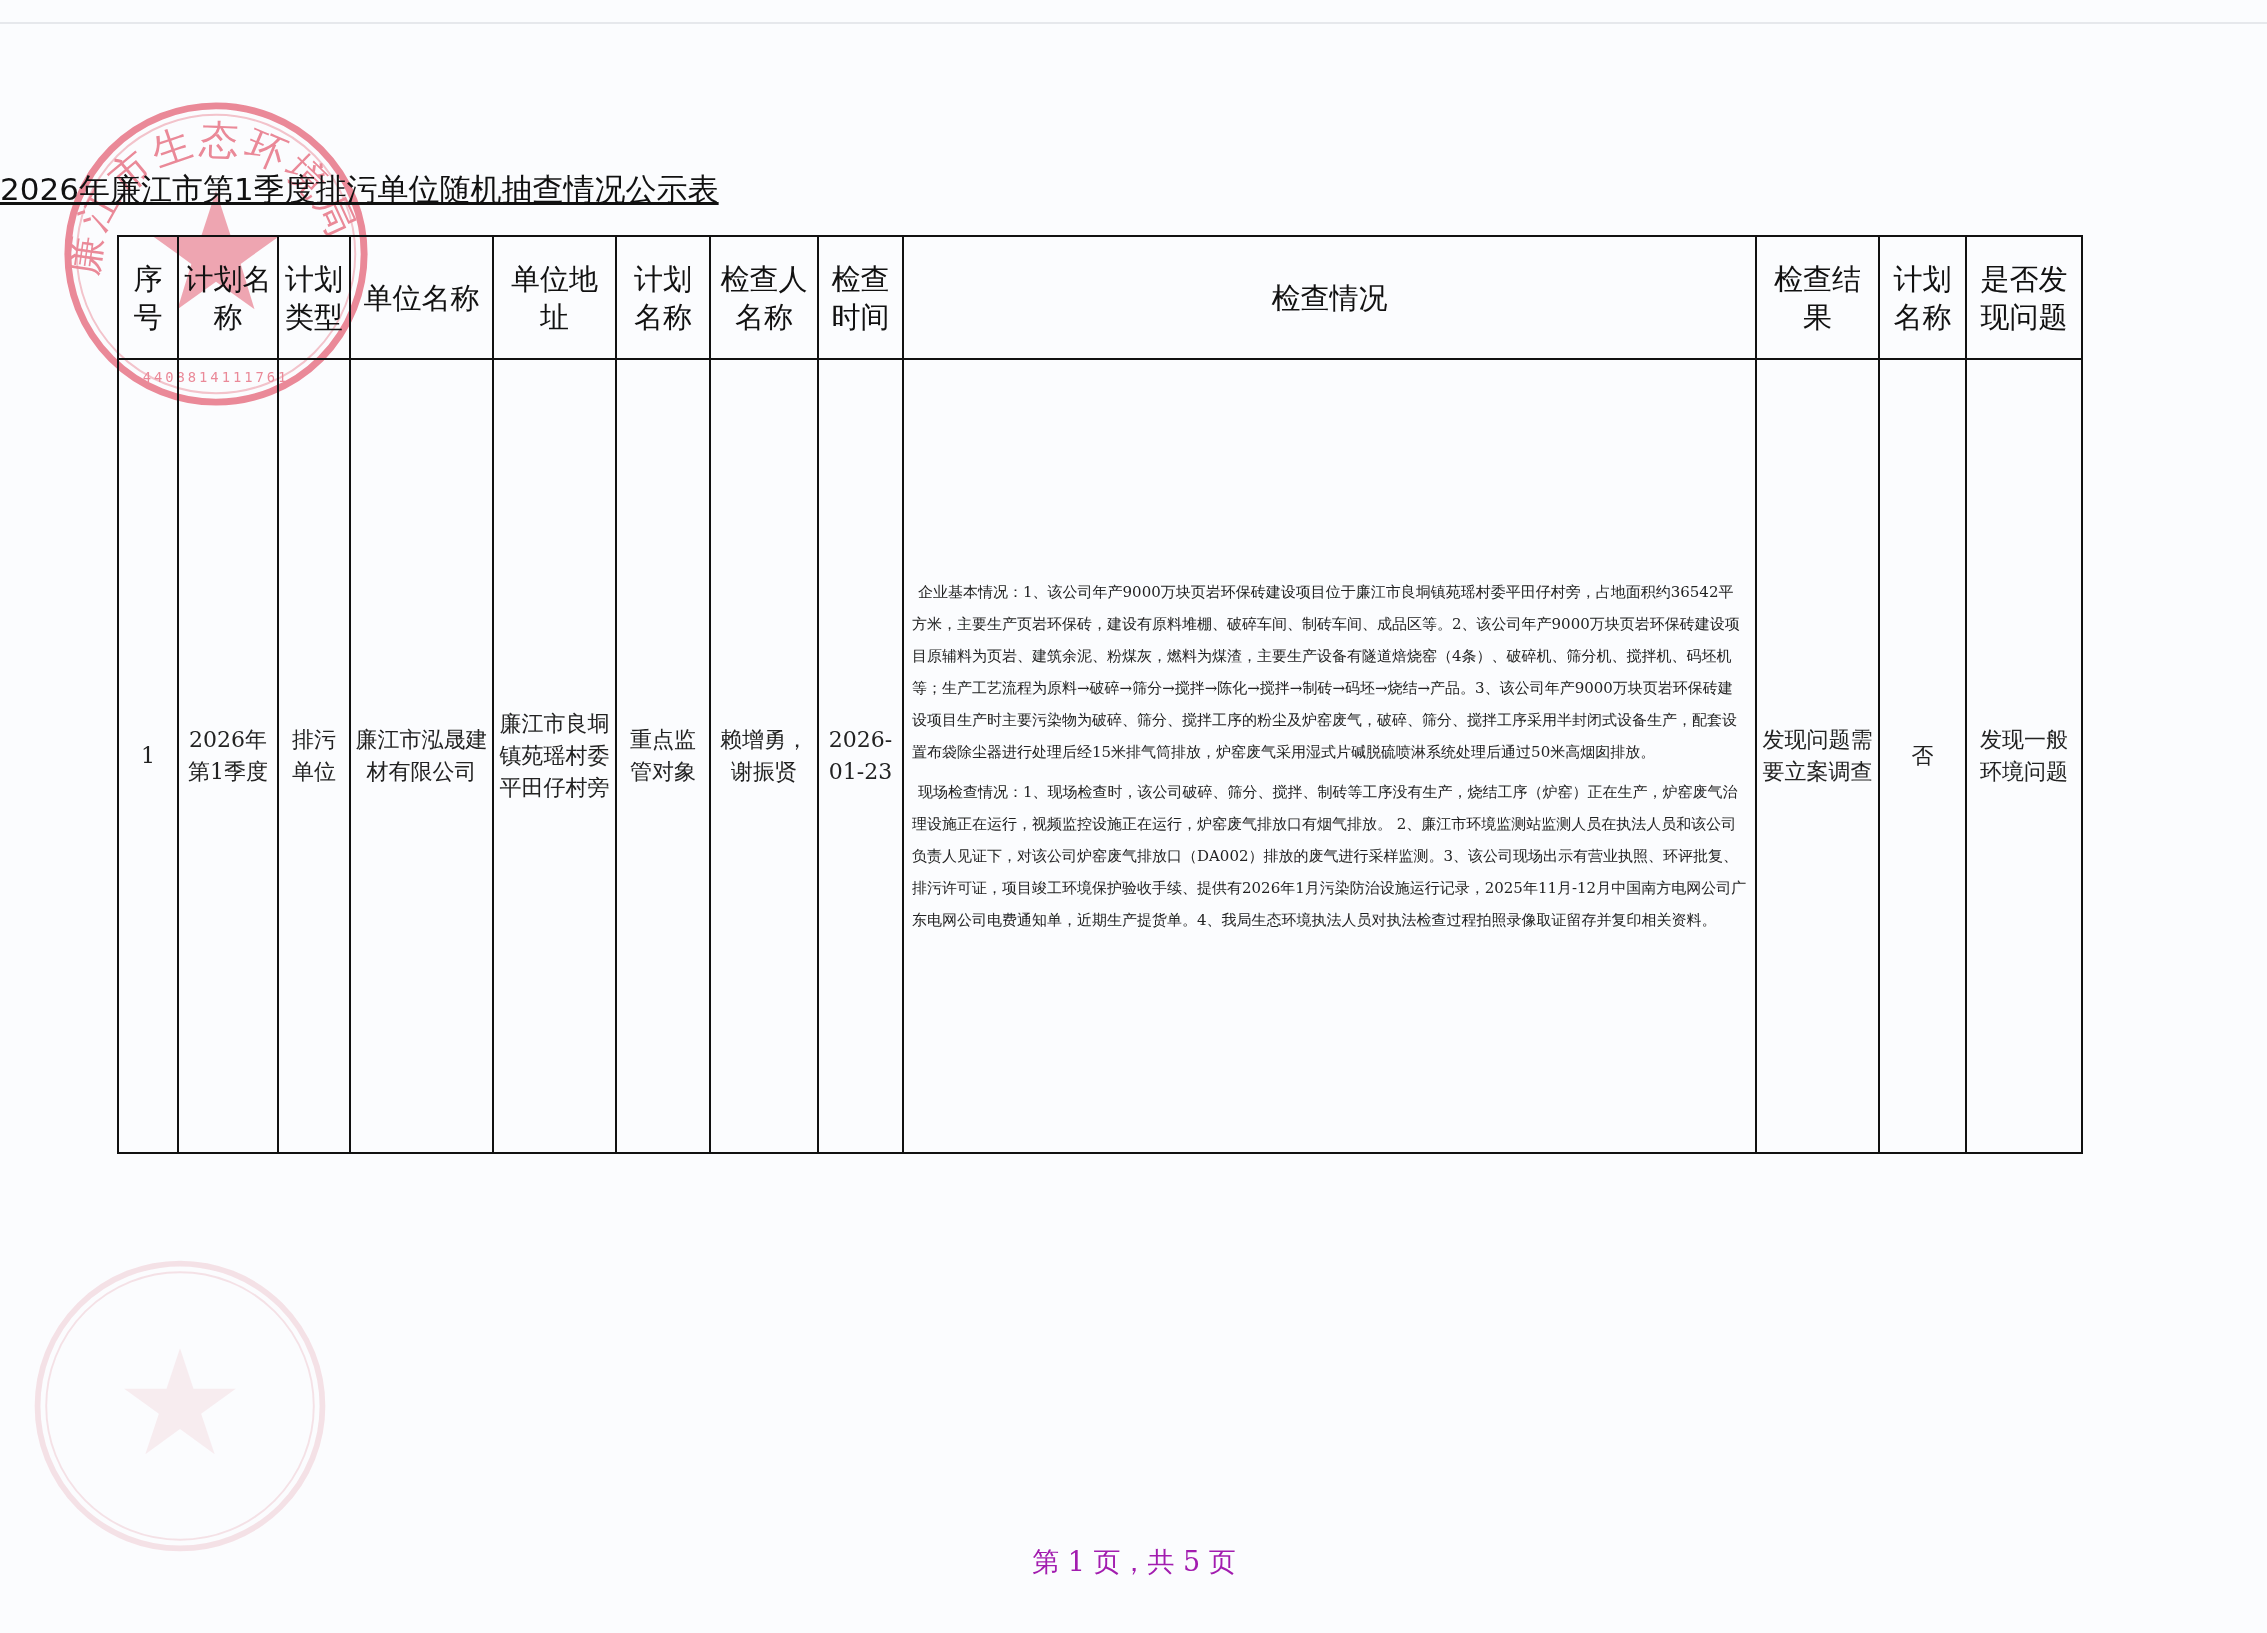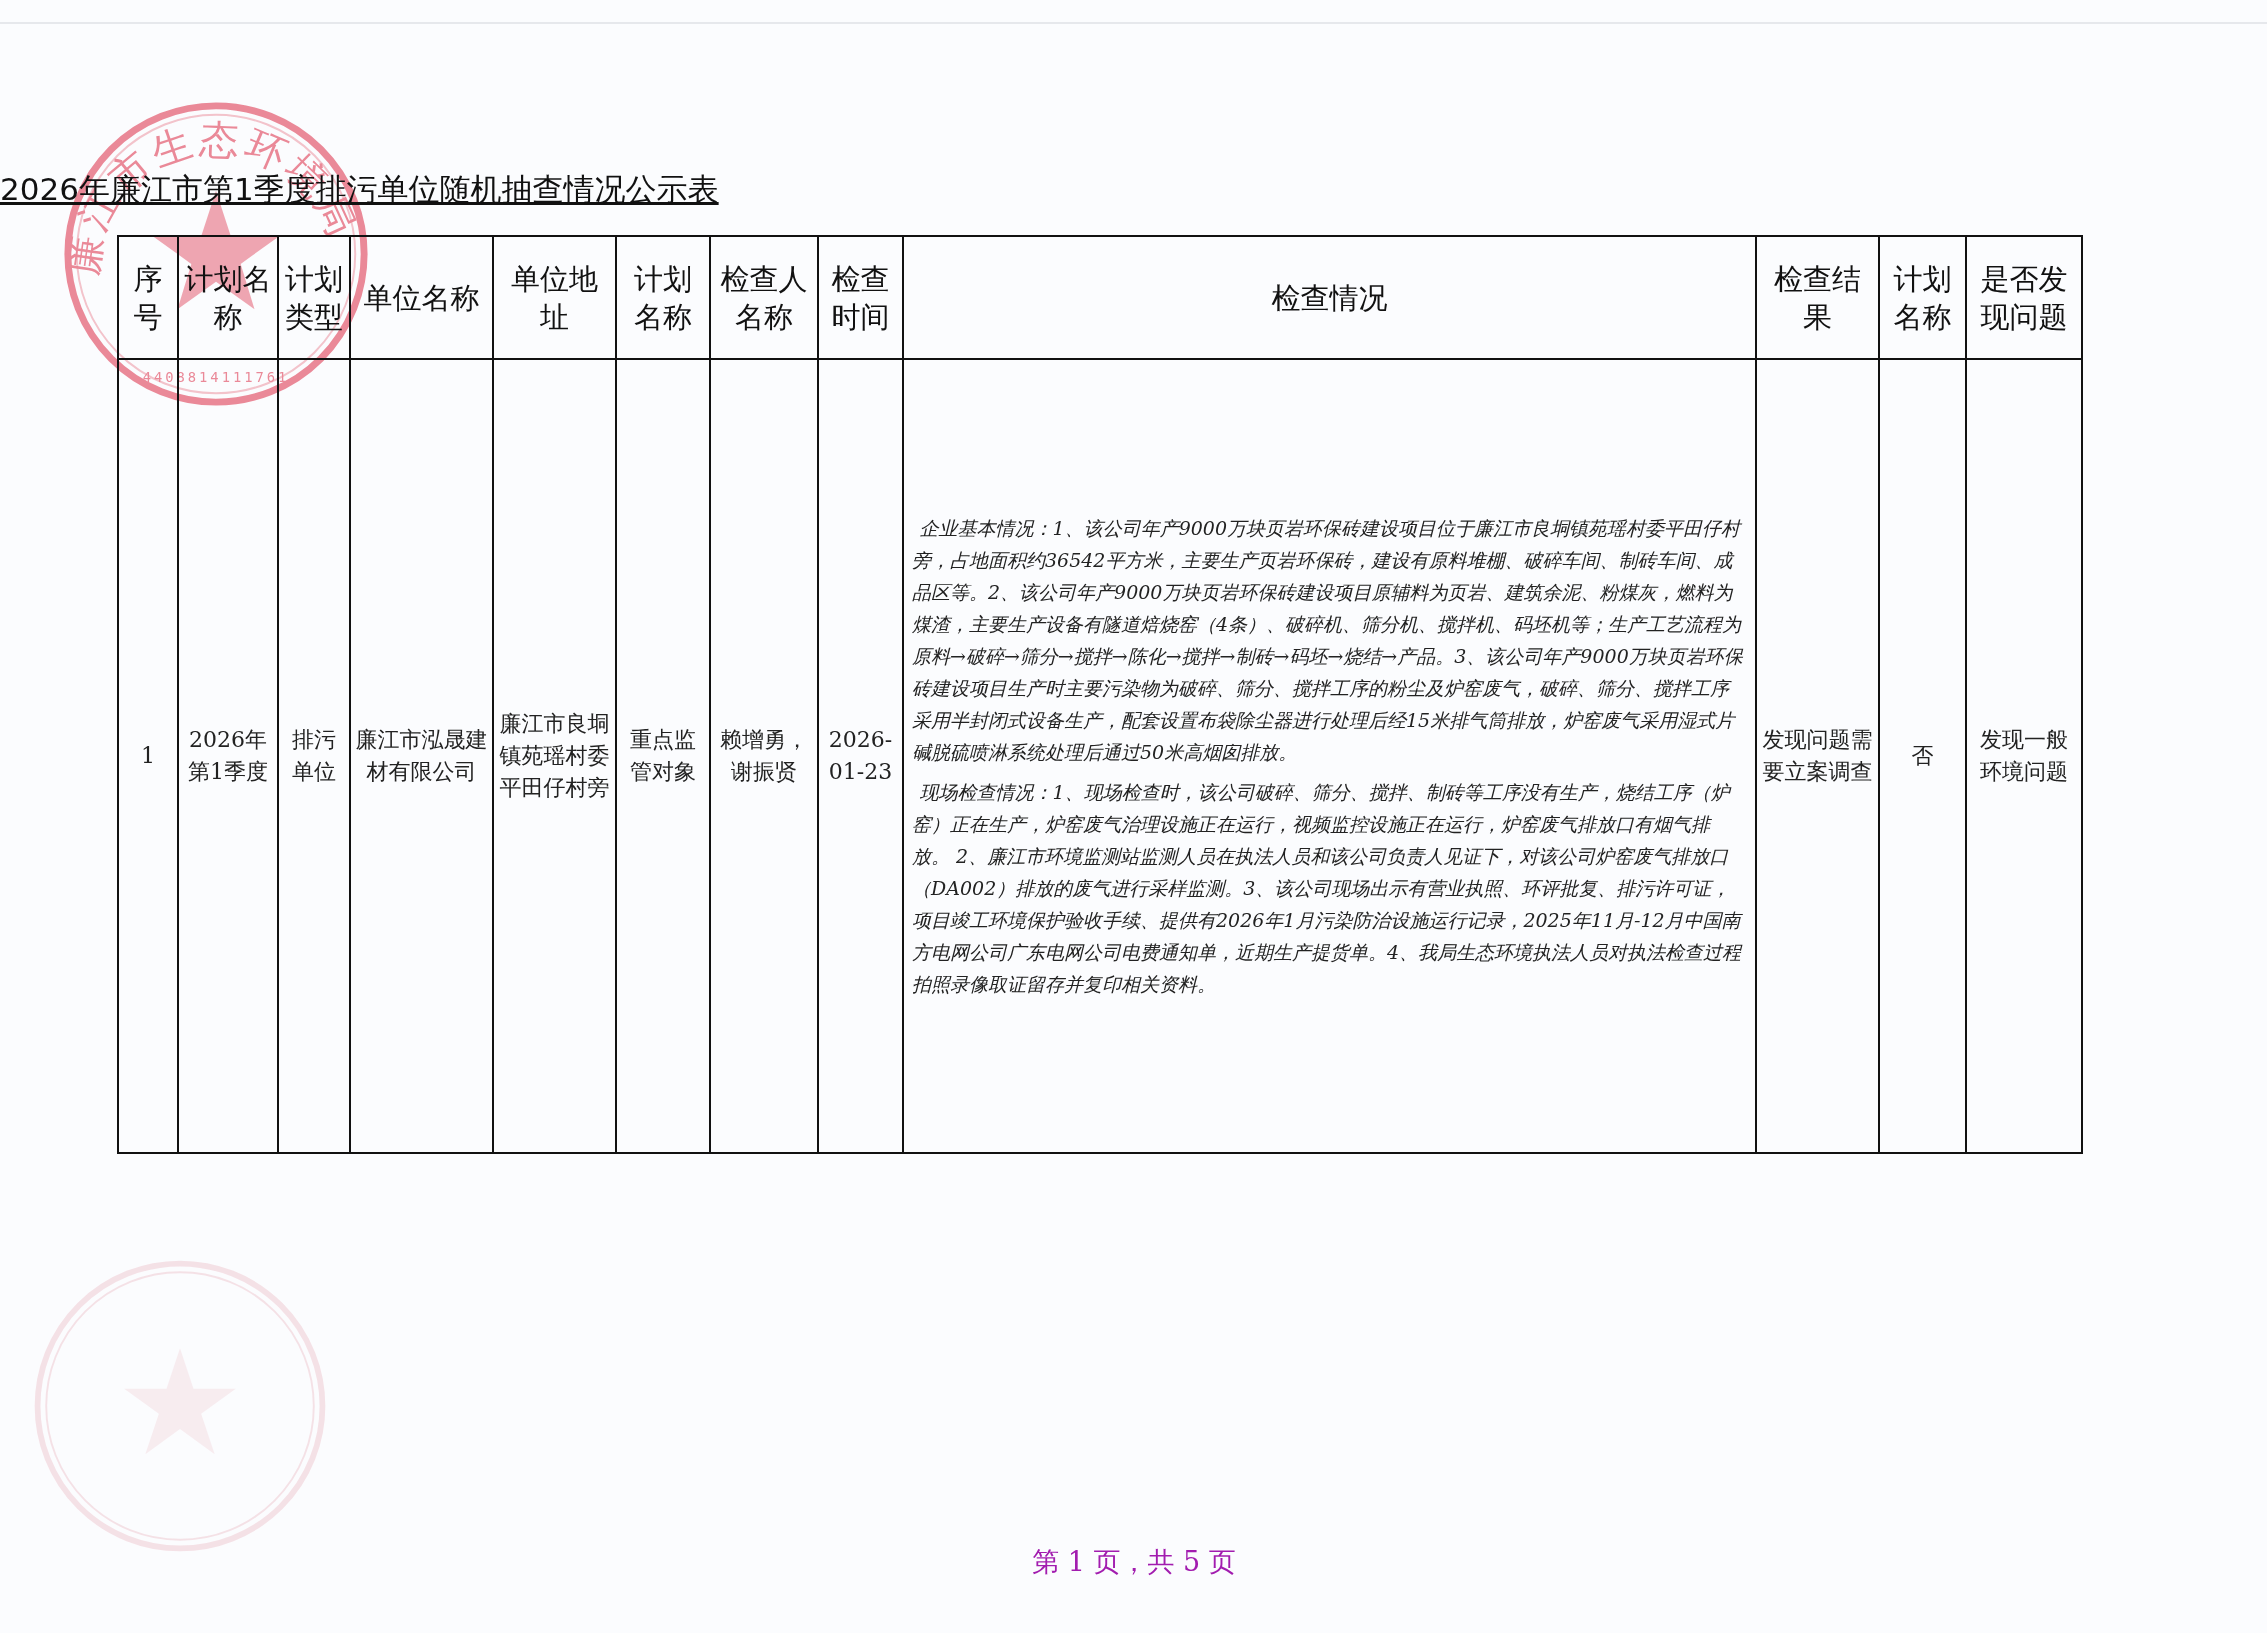--- a/index.html
+++ b/index.html
@@ -60,25 +60,24 @@
     }
     table.report td {
       height: 792px;
       font-size: 22px;
       line-height: 32px;
       color: #222;
       padding: 0 4px;
     }
     table.report td.detail {
       text-align: left;
-      font-size: 19px;
+      font-size: 15px;
       line-height: 32px;
       padding: 0 8px 0 8px;
       vertical-align: middle;
-      font-style: italic;
     }
     .detail p {
       margin: 0;
       text-indent: 0.4em;
     }
     .detail .para2 {
       margin-top: 8px;
     }
     .page-footer {
       position: absolute;

